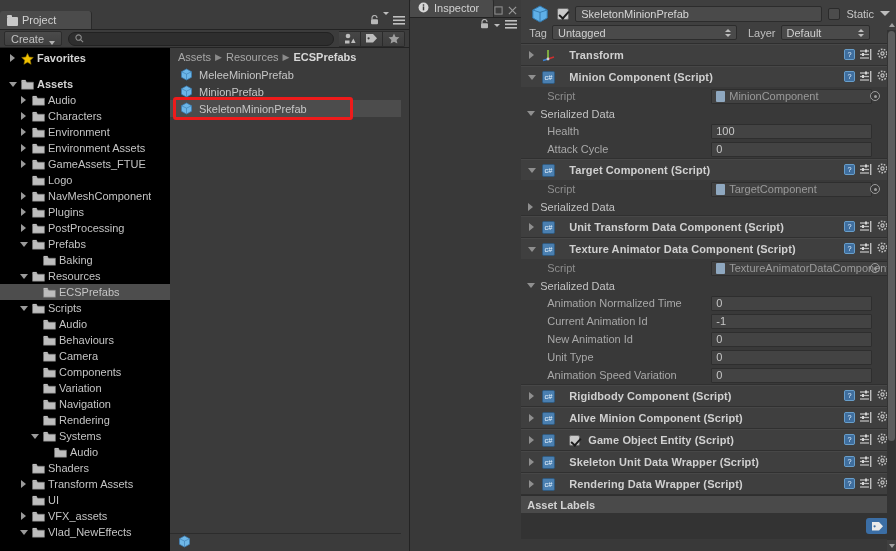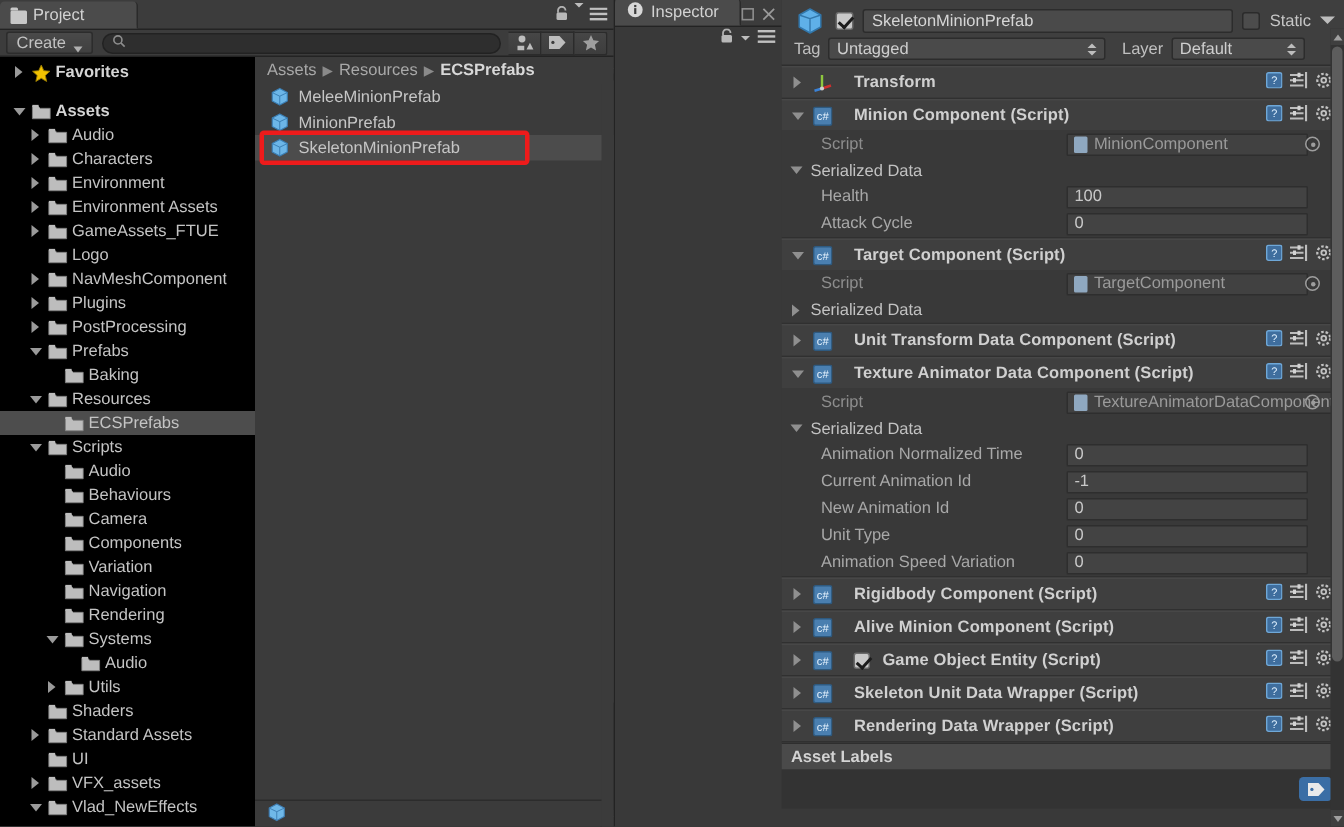--- a/index.html
+++ b/index.html
@@ -16,21 +16,21 @@
 
   
   .project-panel {
     width: 410px; height: 551px;
     background: #393939;
     display: flex; flex-direction: column;
     position: relative;
     border-right: 1px solid #232323;
   }
   .tabbar {
-    height: 20px; background: #3c3c3c;
+    height: 30px; background: #3c3c3c;
     display: flex; align-items: flex-end;
     position: relative;
     border-bottom: 1px solid #232323;
   }
   .tab {
     height: 18px; min-width: 92px;
     background: #4b4b4b;
     border-top-left-radius: 3px; border-top-right-radius: 3px;
     display: flex; align-items: center; gap: 4px;
     padding: 0 12px 0 7px;
@@ -565,49 +565,38 @@
           <div class="trow">
             <span style="display:inline-block;width:37px;flex:0 0 auto"></span>
             <span class="tw"></span>
             <span class="tfolder"><svg width="13" height="11" viewBox="0 0 14 12">
                 <path d="M0.5 2.2h4.6l1.1 1.3h7.3v7.6H0.5z" fill="#bdbdbd" stroke="#7d7d7d" stroke-width=".6"></path>
                 <rect x="0.5" y="1" width="4.6" height="1.6" fill="#bdbdbd"></rect>
               </svg></span>
             <span class="tlabel">Audio</span>
           </div>
           <div class="trow">
-            <span style="display:inline-block;width:26px;flex:0 0 auto"></span>
+            <span style="display:inline-block;width:15px;flex:0 0 auto"></span>
+            <span class="tw"></span>
+            <span class="tfolder"><svg width="13" height="11" viewBox="0 0 14 12">
+                <path d="M0.5 2.2h4.6l1.1 1.3h7.3v7.6H0.5z" fill="#bdbdbd" stroke="#7d7d7d" stroke-width=".6"></path>
+                <rect x="0.5" y="1" width="4.6" height="1.6" fill="#bdbdbd"></rect>
+              </svg></span>
+            <span class="tlabel">Shaders</span>
+          </div>
+          <div class="trow">
+            <span style="display:inline-block;width:15px;flex:0 0 auto"></span>
             <span class="tw">
               <span class="arrow-r"></span>
             </span>
             <span class="tfolder"><svg width="13" height="11" viewBox="0 0 14 12">
                 <path d="M0.5 2.2h4.6l1.1 1.3h7.3v7.6H0.5z" fill="#bdbdbd" stroke="#7d7d7d" stroke-width=".6"></path>
                 <rect x="0.5" y="1" width="4.6" height="1.6" fill="#bdbdbd"></rect>
               </svg></span>
-            <span class="tlabel">Utils</span>
-          </div>
-          <div class="trow">
-            <span style="display:inline-block;width:15px;flex:0 0 auto"></span>
-            <span class="tw"></span>
-            <span class="tfolder"><svg width="13" height="11" viewBox="0 0 14 12">
-                <path d="M0.5 2.2h4.6l1.1 1.3h7.3v7.6H0.5z" fill="#bdbdbd" stroke="#7d7d7d" stroke-width=".6"></path>
-                <rect x="0.5" y="1" width="4.6" height="1.6" fill="#bdbdbd"></rect>
-              </svg></span>
-            <span class="tlabel">Shaders</span>
-          </div>
-          <div class="trow">
-            <span style="display:inline-block;width:15px;flex:0 0 auto"></span>
-            <span class="tw">
-              <span class="arrow-r"></span>
-            </span>
-            <span class="tfolder"><svg width="13" height="11" viewBox="0 0 14 12">
-                <path d="M0.5 2.2h4.6l1.1 1.3h7.3v7.6H0.5z" fill="#bdbdbd" stroke="#7d7d7d" stroke-width=".6"></path>
-                <rect x="0.5" y="1" width="4.6" height="1.6" fill="#bdbdbd"></rect>
-              </svg></span>
-            <span class="tlabel">Standard Assets</span>
+            <span class="tlabel">Transform Assets</span>
           </div>
           <div class="trow">
             <span style="display:inline-block;width:15px;flex:0 0 auto"></span>
             <span class="tw"></span>
             <span class="tfolder"><svg width="13" height="11" viewBox="0 0 14 12">
                 <path d="M0.5 2.2h4.6l1.1 1.3h7.3v7.6H0.5z" fill="#bdbdbd" stroke="#7d7d7d" stroke-width=".6"></path>
                 <rect x="0.5" y="1" width="4.6" height="1.6" fill="#bdbdbd"></rect>
               </svg></span>
             <span class="tlabel">UI</span>
           </div>

